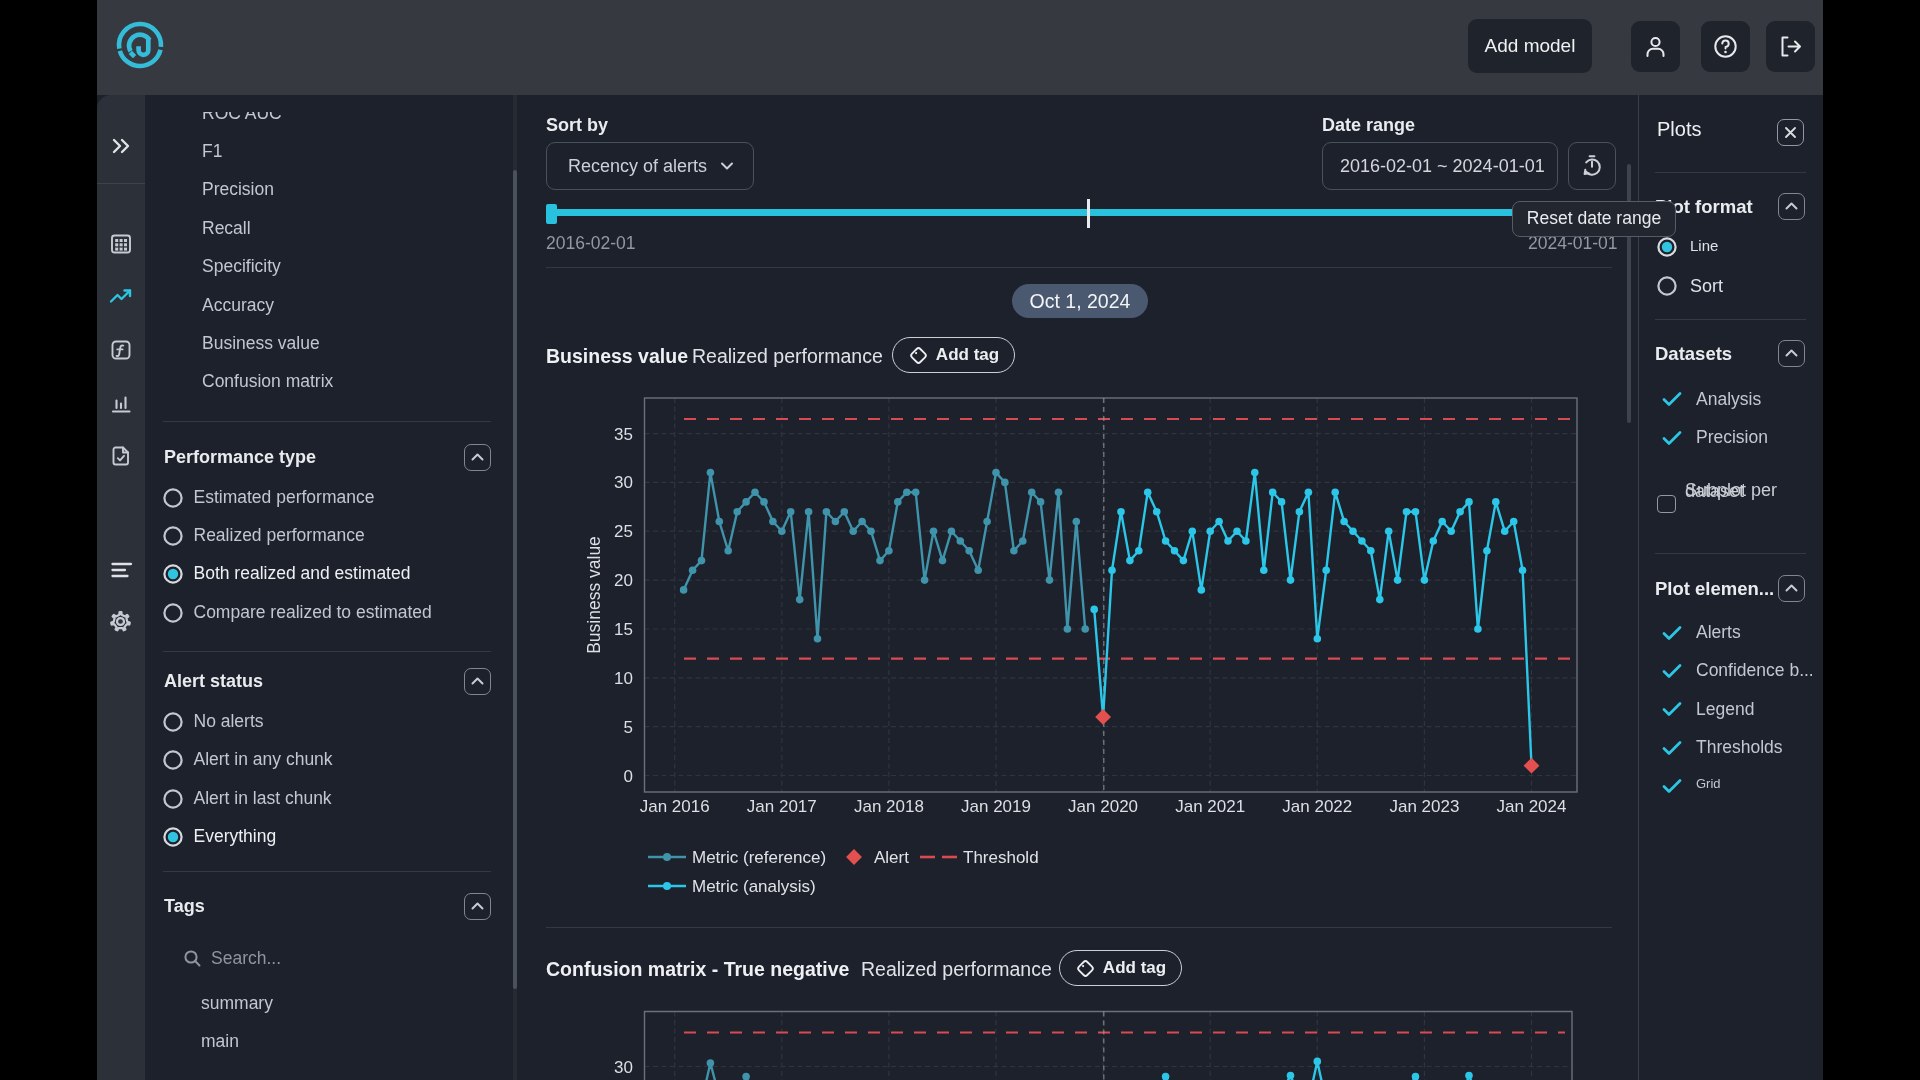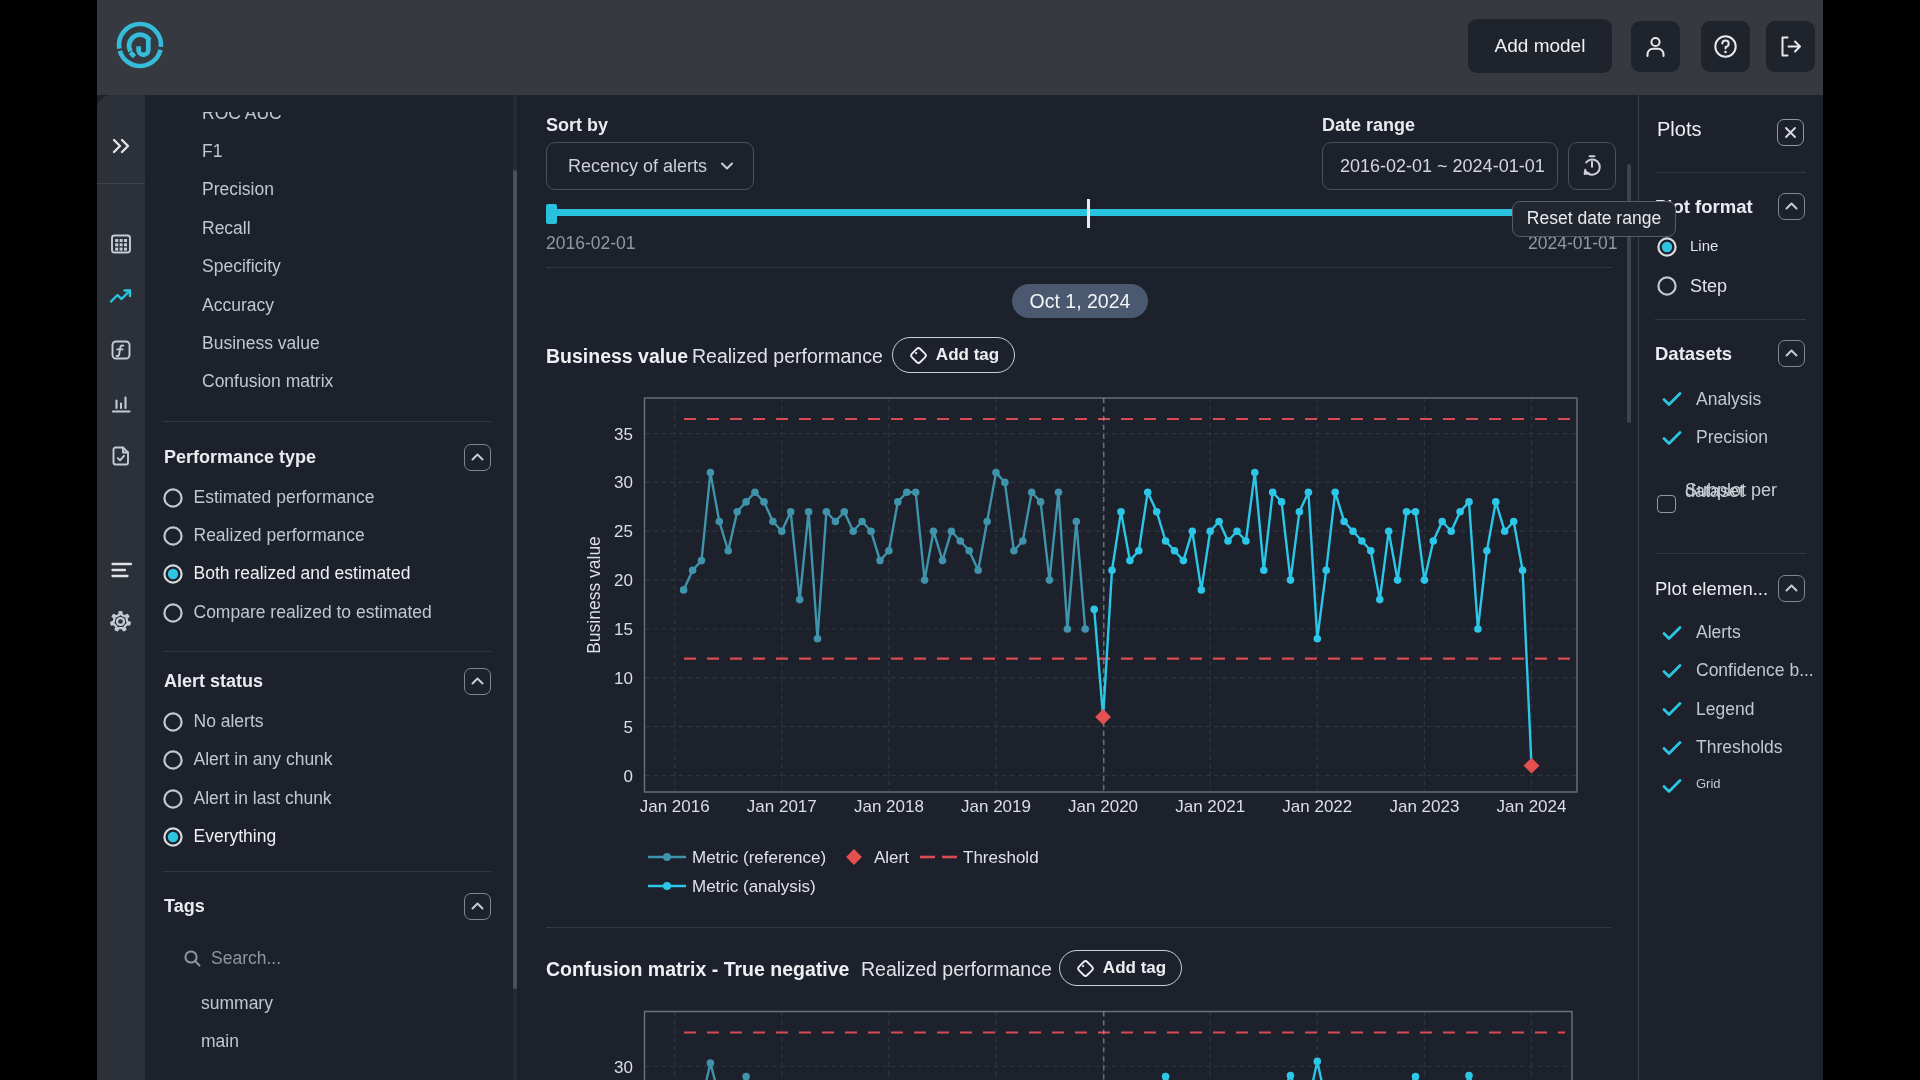--- a/index.html
+++ b/index.html
@@ -18,21 +18,21 @@
 <div id="header"></div>
     <svg class="abs" style="left:18px;top:20px" width="50" height="50" viewBox="0 0 50 50">
 <g stroke="#35bcd9" fill="none">
 <path d="M4.32,28.65 A21,21 0 1 1 45.92,26.83" stroke-width="4.6"></path>
 <path d="M45.46,29.72 A21,21 0 0 1 4.82,30.79" stroke-width="4.6"></path>
 <path d="M34.5,20.0 A10.8,10.8 0 1 0 15.6,31.2" stroke-width="4.7"></path>
 <path d="M33.3,19.0 L33.3,30.0 A4.85,4.85 0 0 1 23.6,30.0 L23.6,26.2" stroke-width="4.7"></path>
 <path d="M15.3,32.3 L19.6,36.6" stroke-width="4.6"></path>
 </g>
     </svg>
-    <div class="hbtn" style="left:1371px;top:19px;width:144px;height:54px;display:flex;align-items:center;justify-content:center;color:#f0f1f3;font-size:19px">Add model</div>
+    <div class="hbtn" style="left:1371px;top:19px;width:124px;height:54px;display:flex;align-items:center;justify-content:center;color:#f0f1f3;font-size:19px">Add model</div>
     <div class="hbtn" style="left:1534px;top:21px;width:49px;height:51px"></div>
 <svg class="abs" style="left:1546px;top:34px" width="25" height="25" viewBox="0 0 25 25" fill="none" stroke="#e7e9ec" stroke-width="2">
 <circle cx="12.5" cy="8" r="4.1"></circle>
       <path d="M4.5 22 L4.5 20.2 A5.4,5.4 0 0 1 9.9,14.8 L15.1,14.8 A5.4,5.4 0 0 1 20.5,20.2 L20.5,22" stroke-linecap="round"></path>
     </svg>
     <div class="hbtn" style="left:1604px;top:21px;width:49px;height:51px"></div>
 <svg class="abs" style="left:1616px;top:34px" width="25" height="25" viewBox="0 0 25 25" fill="none" stroke="#e7e9ec" stroke-width="2">
 <circle cx="12.5" cy="12.5" r="10.2"></circle>
       <path d="M9.3 9.5 A3.2,3.2 0 1 1 12.7,12.9 L12.5,14.4" stroke-linecap="round"></path>
       <circle cx="12.5" cy="18" r="1.3" fill="#e7e9ec" stroke="none"></circle>
@@ -480,41 +480,41 @@
       </svg>
     </div>
     <svg class="abs" style="left:1560px;top:237px" width="20" height="20" viewBox="0 0 20 20">
       <circle cx="10" cy="10" r="8.6" fill="none" stroke="#d7dade" stroke-width="2.2"></circle>
       <circle cx="10" cy="10" r="5.2" fill="#30c4e0"></circle>
     </svg>
     <div class="t" style="left:1593px;top:237px;font-size:15px;color:#dfe2e7">Line</div>
     <svg class="abs" style="left:1560px;top:275.5px" width="20" height="20" viewBox="0 0 20 20">
       <circle cx="10" cy="10" r="8.6" fill="none" stroke="#c3c7cf" stroke-width="2.2"></circle>
     </svg>
-    <div class="t" style="left:1593px;top:275.5px;font-size:18px;color:#dfe2e7">Step</div>
+    <div class="t" style="left:1593px;top:275.5px;font-size:18px;color:#dfe2e7">Sort</div>
     <div class="sep" style="left:1558px;top:318.5px;width:151px"></div>
     <div class="t" style="left:1558px;top:343px;font-size:18.5px;font-weight:bold;color:#e9ebef">Datasets</div>
     <div class="chevbtn" style="left:1681px;top:340px">
       <svg width="25" height="25" viewBox="0 0 25 25">
         <path d="M7.5 14.5 L12.5 9.5 L17.5 14.5" fill="none" stroke="#c6cad2" stroke-width="2" stroke-linecap="round" stroke-linejoin="round"></path>
       </svg>
     </div>
     <svg class="abs" style="left:1564px;top:389px" width="22" height="20" viewBox="0 0 22 20">
       <path d="M3 10.5 L8 15.5 L19 4.5" fill="none" stroke="#2cc5e2" stroke-width="2.8" stroke-linecap="round" stroke-linejoin="round"></path>
     </svg>
     <div class="t" style="left:1599px;top:388.5px;font-size:17.5px;color:#c3c8d0">Analysis</div>
     <svg class="abs" style="left:1564px;top:427.5px" width="22" height="20" viewBox="0 0 22 20">
       <path d="M3 10.5 L8 15.5 L19 4.5" fill="none" stroke="#2cc5e2" stroke-width="2.8" stroke-linecap="round" stroke-linejoin="round"></path>
     </svg>
     <div class="t" style="left:1599px;top:427px;font-size:17.5px;color:#c3c8d0">Precision</div>
     <div class="abs" style="left:1560px;top:494.5px;width:18.5px;height:18.5px;border:1.6px solid #9298a2;border-radius:4px"></div>
     <div class="t" style="left:1588px;top:480px;font-size:18px;color:#c9cdd4">Subplot per</div>
     <div class="t" style="left:1588px;top:481px;font-size:18px;color:#c9cdd4">dataset</div>
     <div class="sep" style="left:1558px;top:553px;width:151px"></div>
-    <div class="t" style="left:1558px;top:578px;font-size:18.5px;font-weight:normal;color:#e9ebef">Plot elemen...</div>
+    <div class="t" style="left:1558px;top:578px;font-size:18.5px;font-weight:bold;color:#e9ebef">Plot elemen...</div>
     <div class="chevbtn" style="left:1681px;top:575px">
       <svg width="25" height="25" viewBox="0 0 25 25">
         <path d="M7.5 14.5 L12.5 9.5 L17.5 14.5" fill="none" stroke="#c6cad2" stroke-width="2" stroke-linecap="round" stroke-linejoin="round"></path>
       </svg>
     </div>
     <svg class="abs" style="left:1564px;top:622.5px" width="22" height="20" viewBox="0 0 22 20">
       <path d="M3 10.5 L8 15.5 L19 4.5" fill="none" stroke="#2cc5e2" stroke-width="2.8" stroke-linecap="round" stroke-linejoin="round"></path>
     </svg>
     <div class="t" style="left:1599px;top:622.0px;font-size:17.5px;color:#c3c8d0">Alerts</div>
     <svg class="abs" style="left:1564px;top:660.9px" width="22" height="20" viewBox="0 0 22 20">

